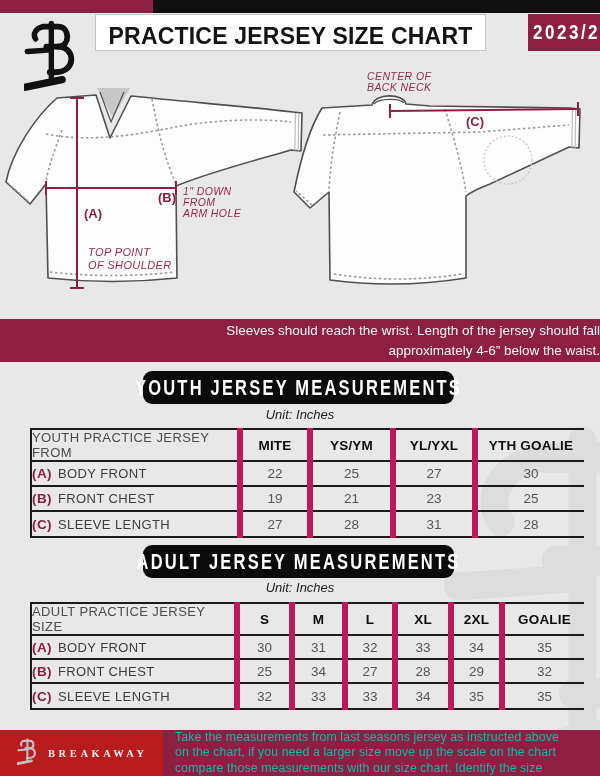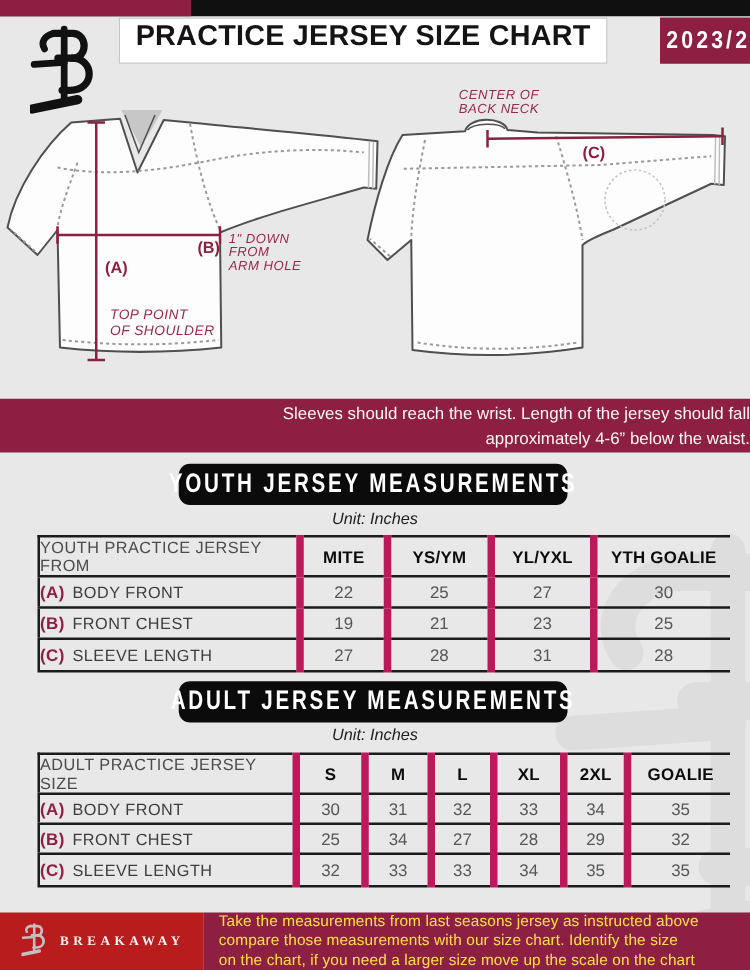--- a/index.html
+++ b/index.html
@@ -3,21 +3,21 @@
 <meta charset="utf-8">
 <style>
   html,body{margin:0;padding:0;background:#cfcfcf;}
   .page{position:relative;width:600px;height:776px;background:#e8e8e8;overflow:hidden;
         font-family:"Liberation Sans",sans-serif;-webkit-font-smoothing:antialiased;}
   
   .strip{position:absolute;top:0;left:0;width:600px;height:13px;background:#101010;}
   .strip-maroon{position:absolute;top:0;left:0;width:153px;height:13px;background:#8c1f42;}
   
   .title-box{position:absolute;left:95px;top:14px;width:391px;height:37px;background:#ffffff;
-             border:1px solid #c6c6c6;box-sizing:border-box;display:flex;align-items:flex-start;
+             border:1px solid #c6c6c6;box-sizing:border-box;display:flex;align-items:flex-end;
              justify-content:center;}
   .title-box span{font-size:23px;font-weight:bold;color:#141414;letter-spacing:.2px;white-space:nowrap;}
   .year-box{position:absolute;left:487px;top:14px;width:113px;height:37px;background:#8c1f42;
             display:flex;align-items:center;justify-content:center;margin-left:41px;}
   .year-box span{color:#fff;font-weight:bold;font-size:17px;letter-spacing:2.5px;transform:scaleY(1.15);white-space:nowrap;}
   .logo-header{position:absolute;left:24px;top:17px;width:58px;height:84px;color:#111;}
   
   .anno-b{position:absolute;color:#8c2040;font-weight:bold;font-size:13px;}
   .anno-i{position:absolute;color:#96294c;font-style:italic;font-size:10.5px;line-height:11px;letter-spacing:.4px;}
   
@@ -41,21 +41,21 @@
   td.mlabel{text-align:left;padding-left:13px;font-size:13px;color:#3c3d3f;letter-spacing:.4px;white-space:nowrap;}
   td.mlabel b{color:#8c1f42;font-size:13.5px;margin-right:6px;}
   td.val{text-align:center;font-size:13.5px;color:#55565a;}
   
   .footer-black{position:absolute;left:0;top:730px;width:163px;height:46px;background:#b91c1c;
                 display:flex;align-items:center;font-family:Liberation Serif, serif;}
   .footer-logo{width:22px;height:30px;color:#c3bfc1;margin-left:17px;flex:none;}
   .footer-brand{color:#f5f2f3;font-weight:bold;font-size:10.5px;letter-spacing:3.6px;margin-left:9px;white-space:nowrap;}
   .footer-maroon{position:absolute;left:163px;top:730px;width:437px;height:46px;background:#8c1f42;
                  box-sizing:border-box;display:flex;flex-direction:column;justify-content:center;
-                 padding-left:12px;color:#fde047;font-size:12.3px;line-height:15.4px;letter-spacing:.1px;}
+                 padding-left:12px;color:#14b8a6;font-size:12.3px;line-height:15.4px;letter-spacing:.1px;}
   .footer-maroon div{white-space:nowrap;}
   .banner div{white-space:nowrap;}
 </style>
 </head>
 <body>
 
 <svg width="0" height="0" style="position:absolute">
   <symbol id="bw-logo" viewBox="0 0 70 96">
     <g fill="none" stroke="currentColor" stroke-linecap="round" stroke-linejoin="round">
       <path d="M23 9 C14 11 10 18 14 24" stroke-width="6.5"></path>
@@ -265,17 +265,17 @@
     </table>
 
   <div class="footer-black">
     <svg class="footer-logo" viewBox="0 0 70 96">
         <use href="#bw-logo"></use>
       </svg>
     <span class="footer-brand">BREAKAWAY</span>
   </div>
   <div class="footer-maroon">
     <div>Take the measurements from last seasons jersey as instructed above</div>
+    <div>on the chart, if you need a larger size move up the scale on the chart</div>
     <div>compare those measurements  with our size chart. Identify the size</div>
-    <div>on the chart, if you need a larger size move up the scale on the chart</div>
   </div>
 
 </div>
 
 </body></html>

